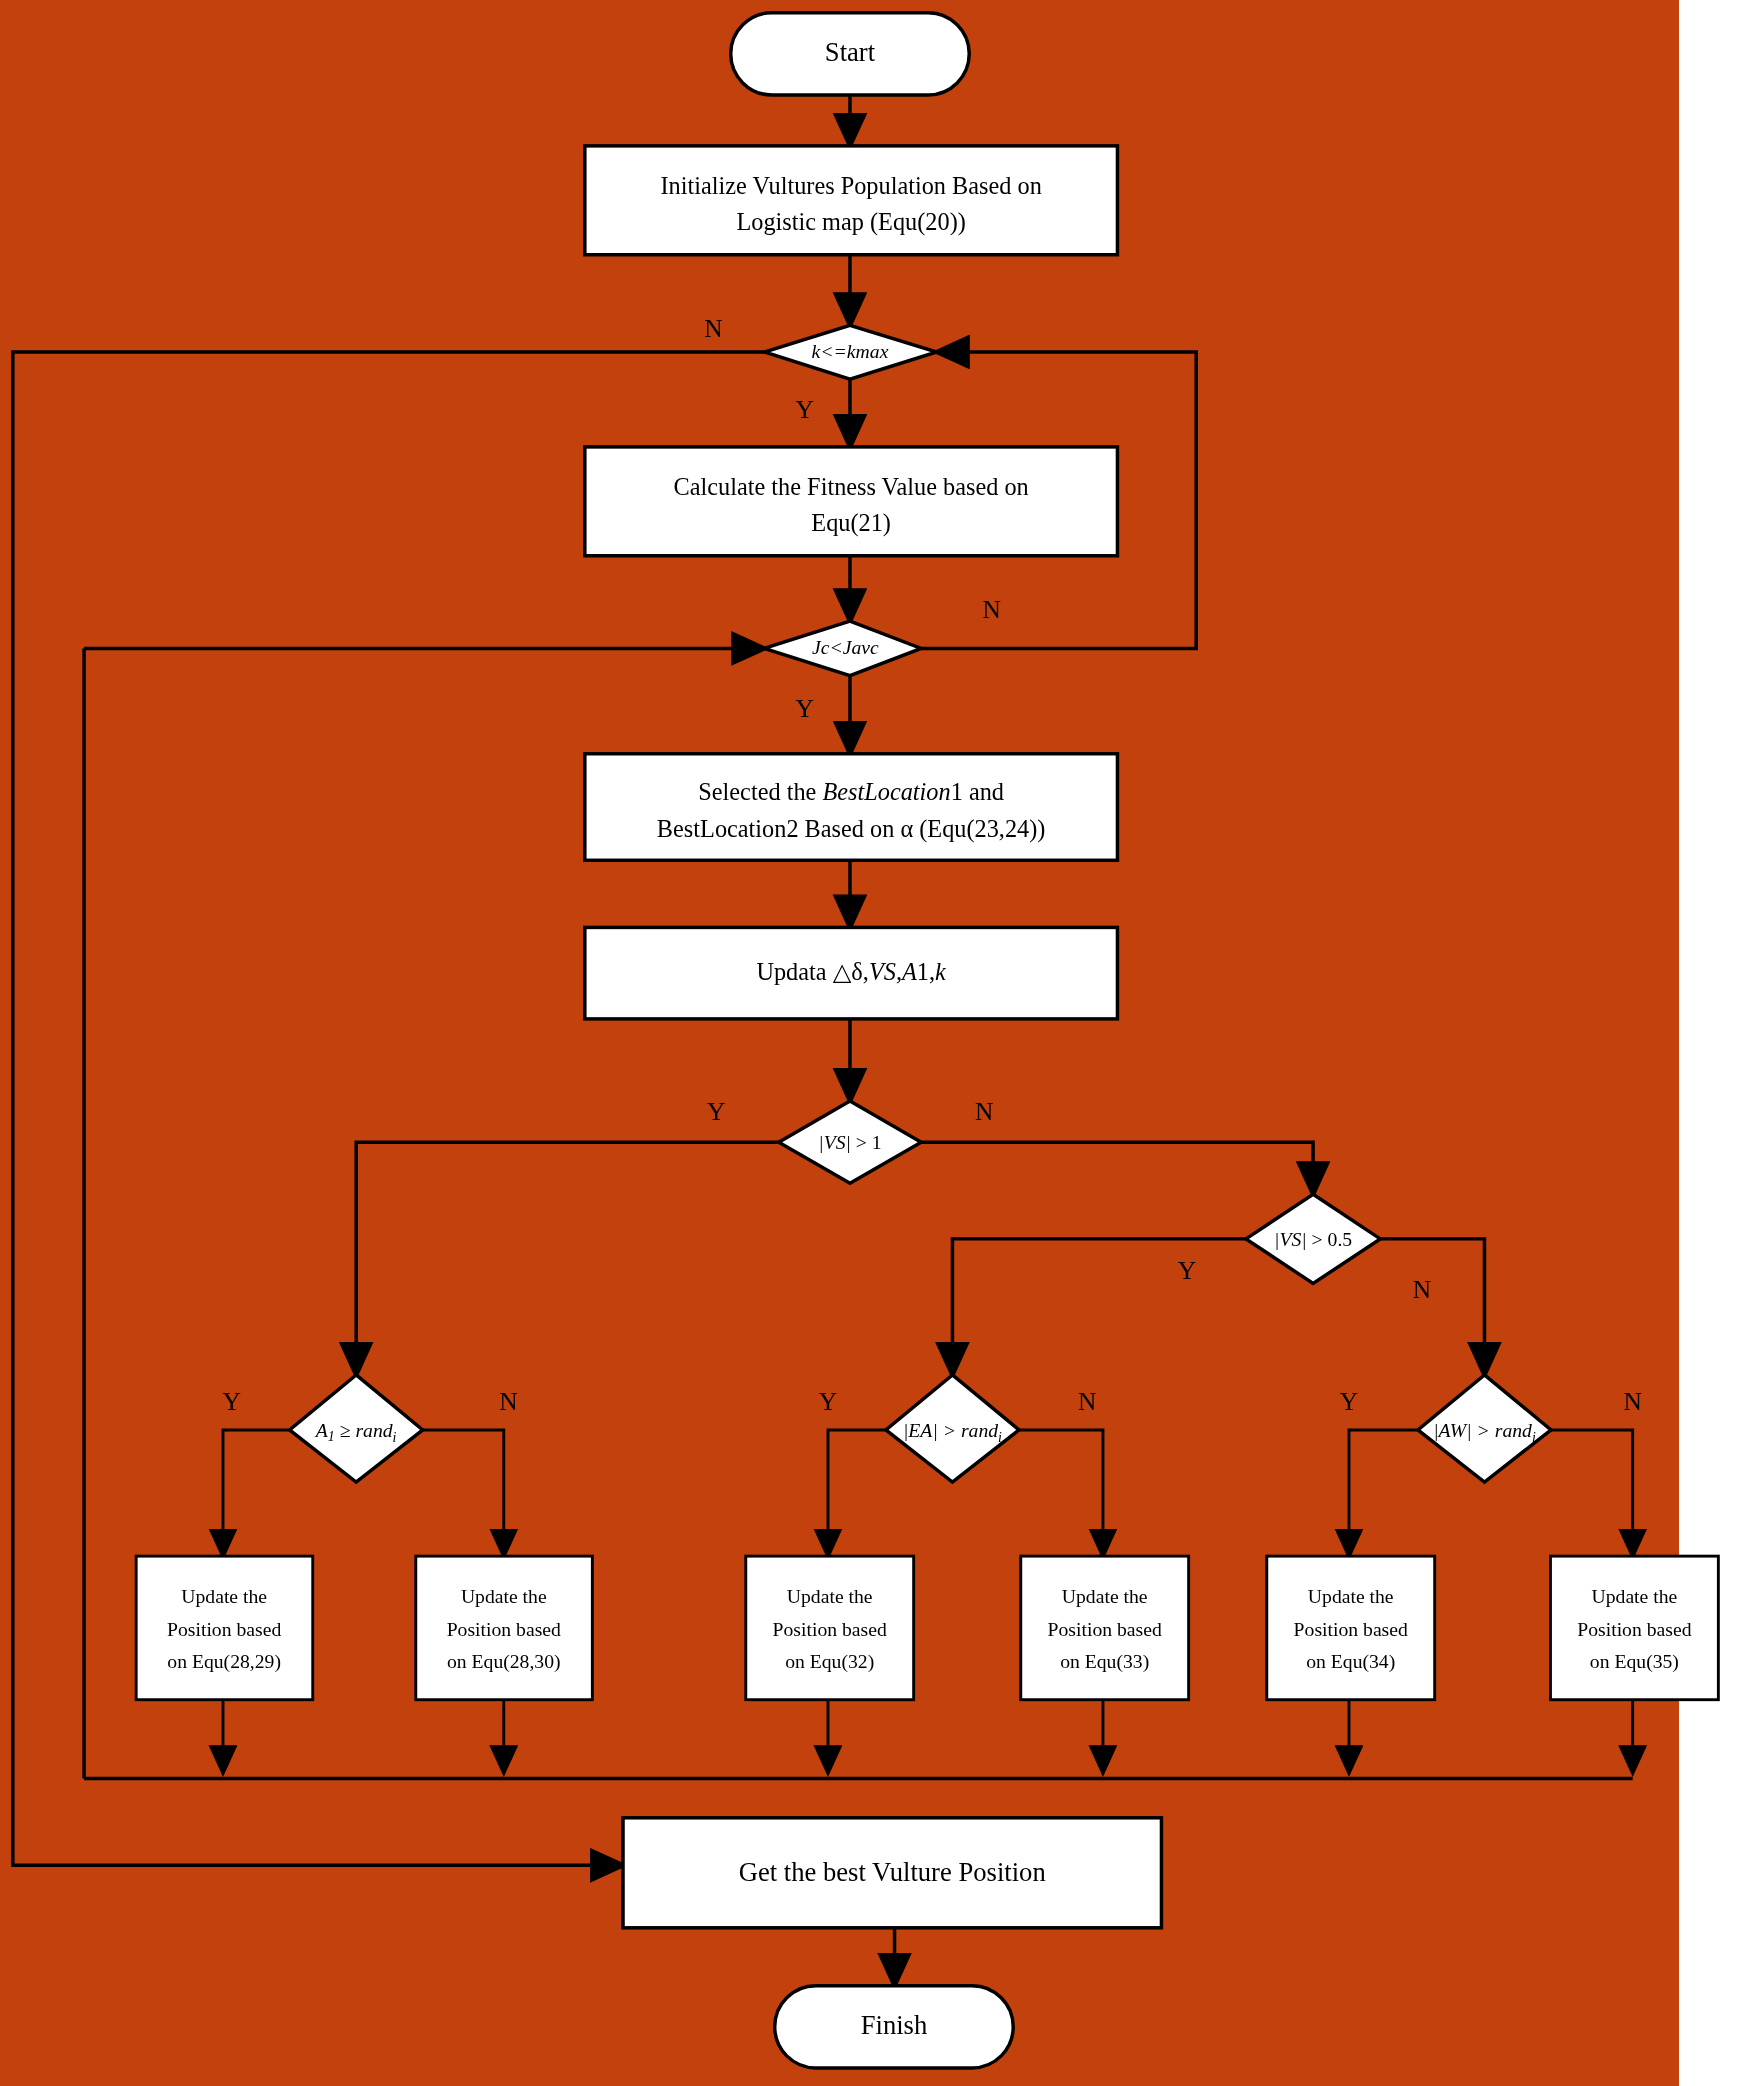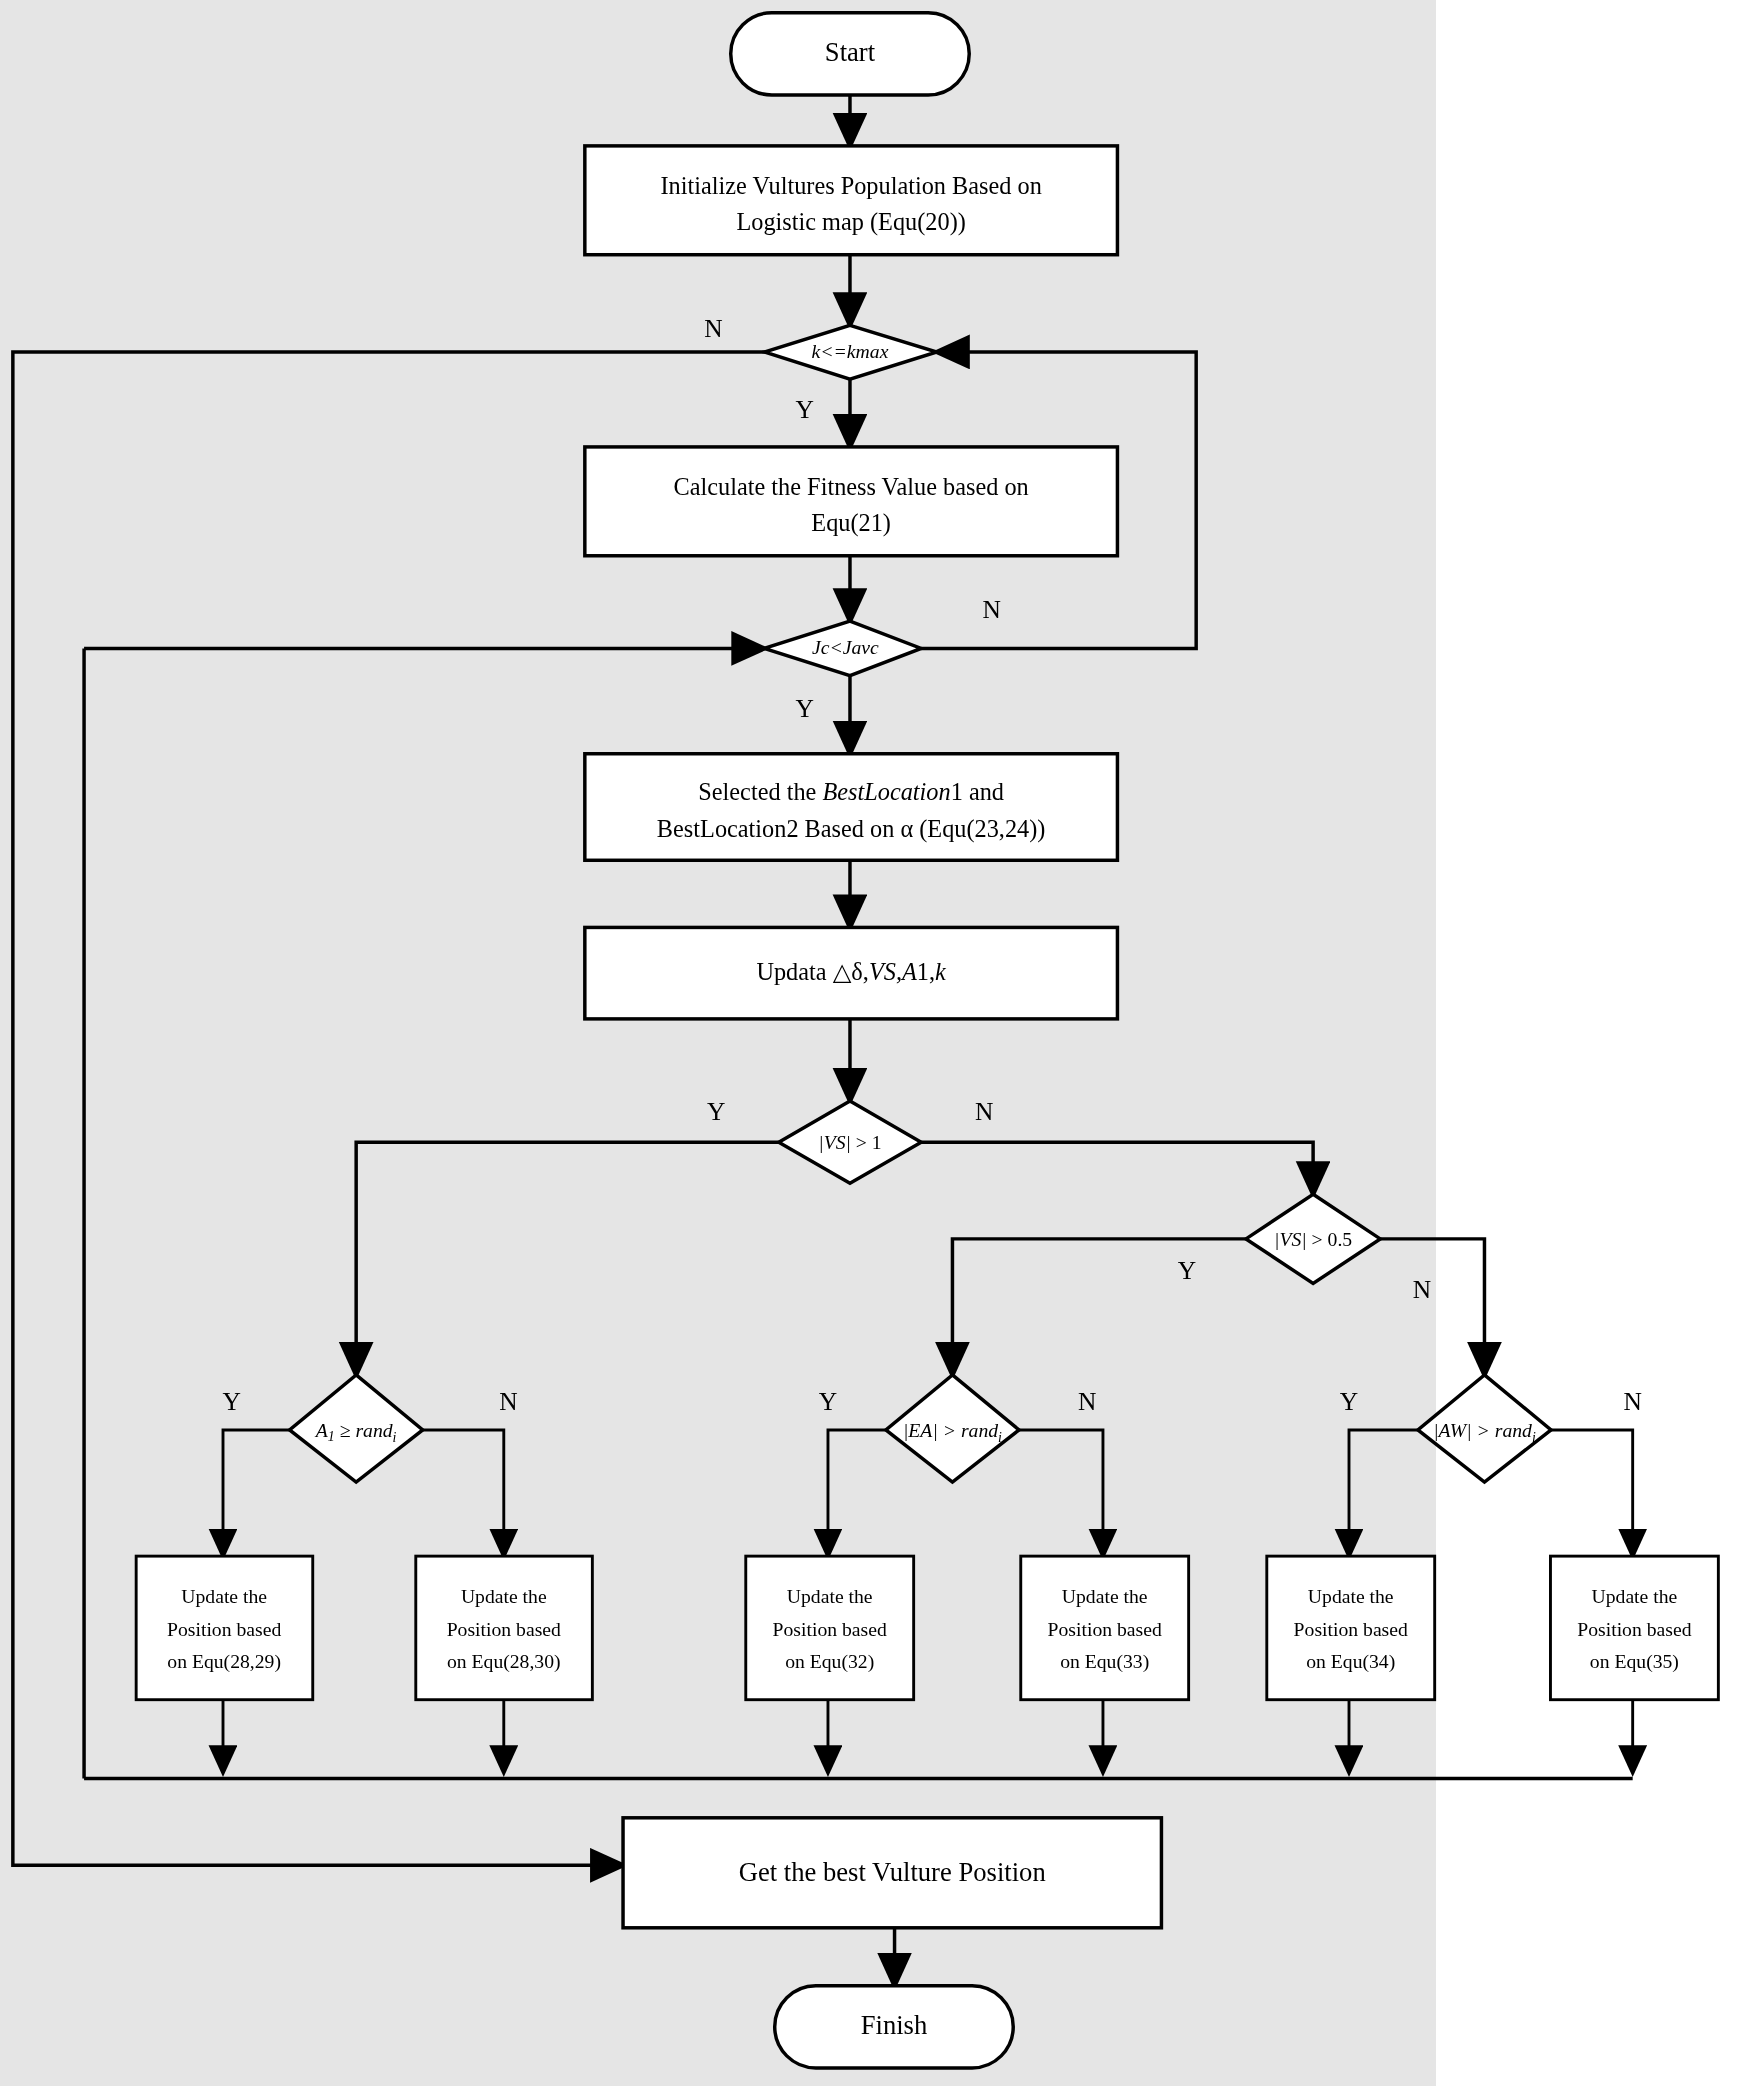--- a/index.html
+++ b/index.html
@@ -1,17 +1,17 @@
 <!DOCTYPE html>
 <html style="font-size:9.3px"><head>
 <meta charset="utf-8">
 <style>
   html,body{margin:0;padding:0;background:#ffffff;}
   body{font-family:"Liberation Serif", serif;}
-  #chart-root{position:relative;width:1436px;height:2087px;background:#e5e5e5;}
+  #chart-root{position:relative;width:1679px;height:2087px;background:#c2410c;}
   svg{display:block;}
   .nodetext{font-family:"Liberation Serif", serif;fill:#000;text-anchor:middle;dominant-baseline:middle;}
   .t-lg{font-size:46px;}
   .t-md{font-size:42px;}
   .t-sm{font-size:34px;}
   .t-yn{font-size:44px;}
   .it{font-style:italic;}
   .shape{fill:#ffffff;stroke:#000000;stroke-width:6;}
   .shape-thin{fill:#ffffff;stroke:#000000;stroke-width:5;}
   .conn{stroke:#000000;stroke-width:6;fill:none;}

